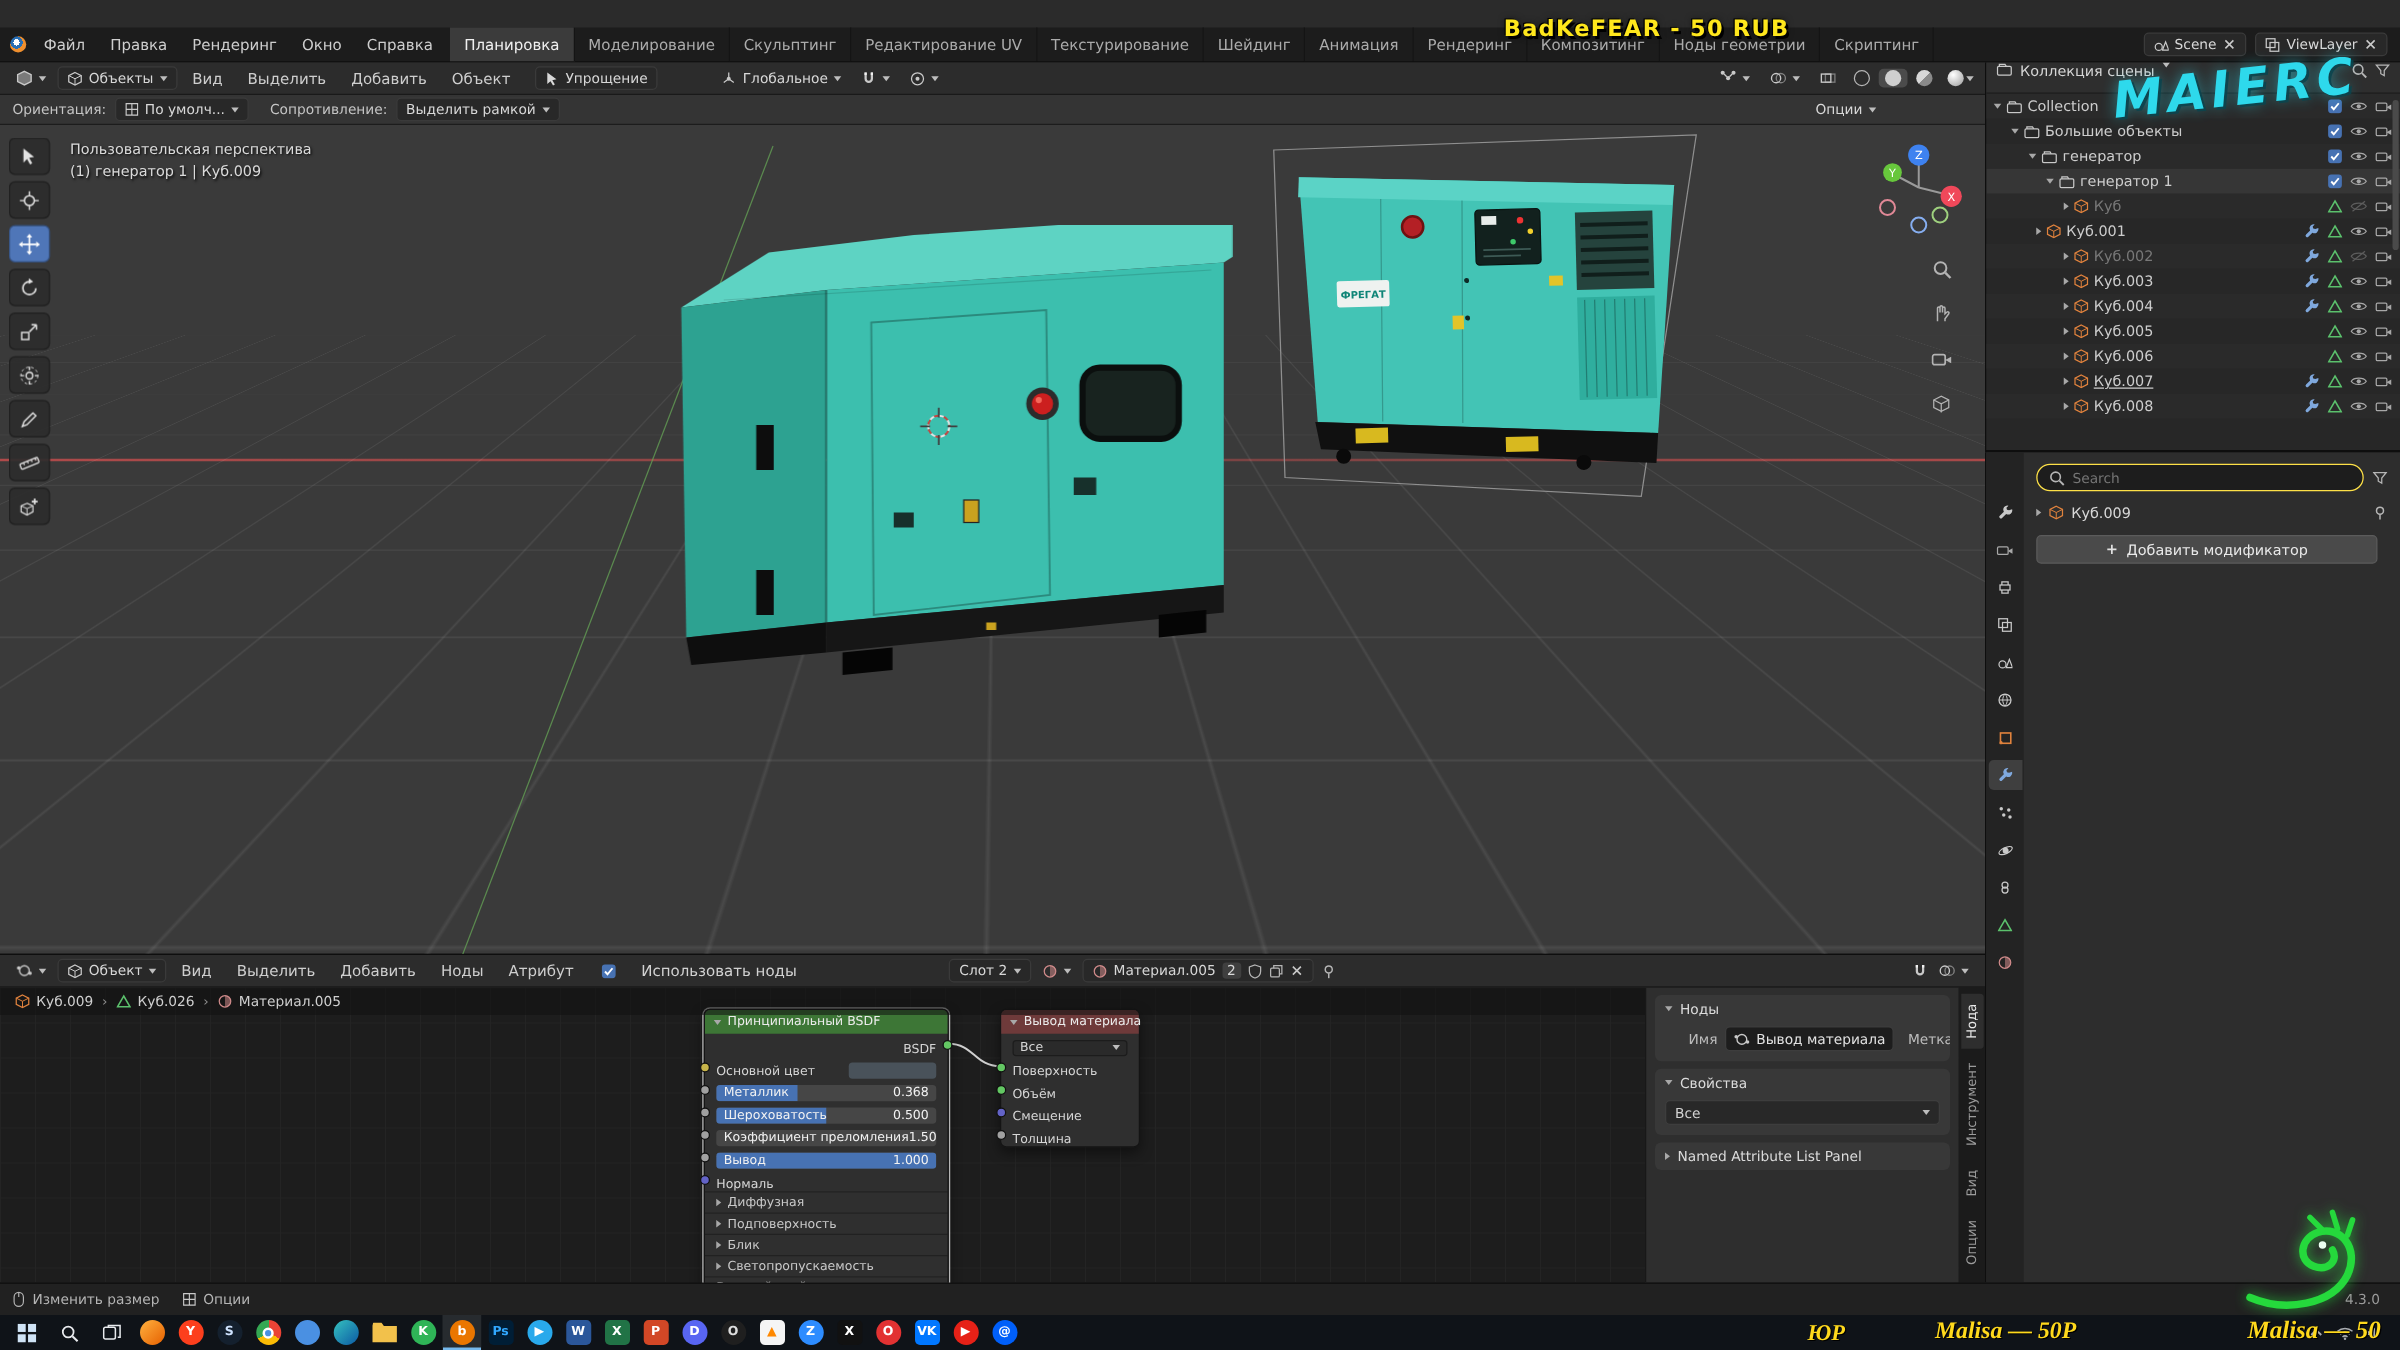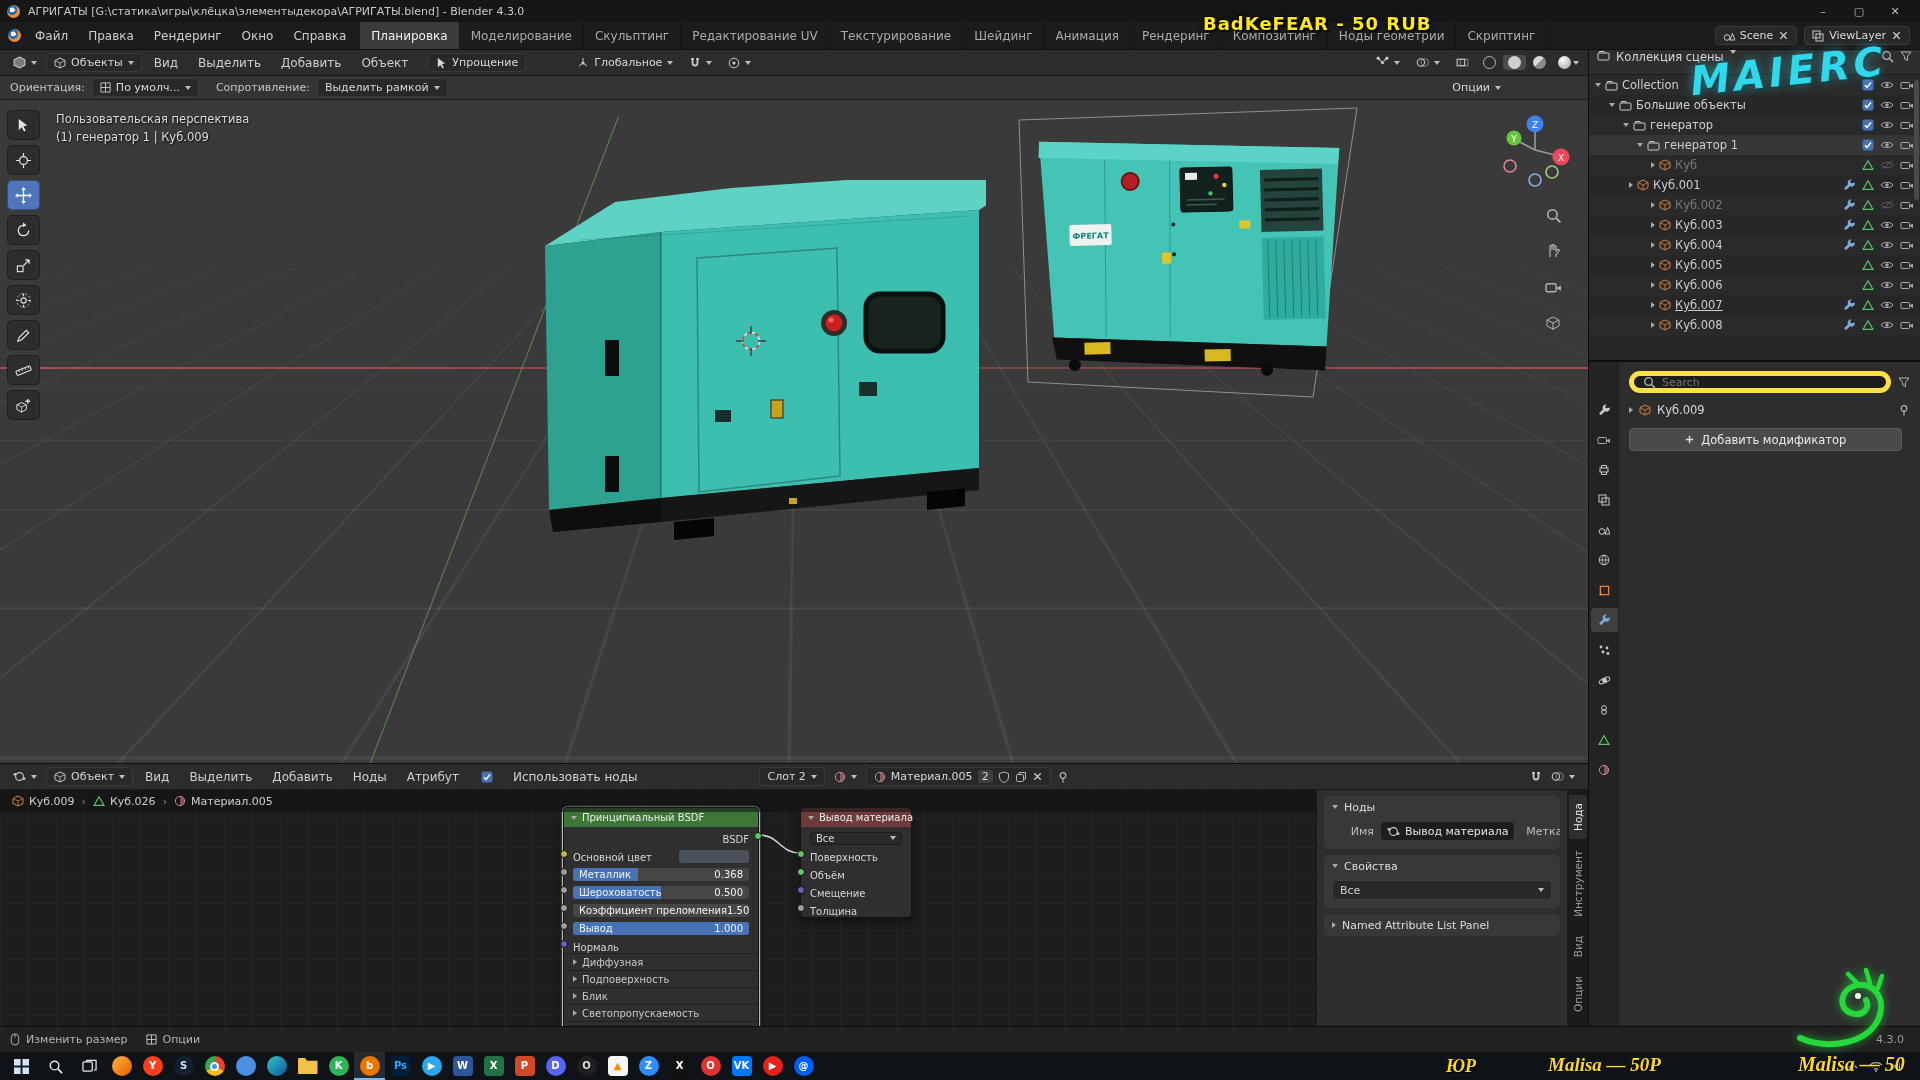--- a/index.html
+++ b/index.html
@@ -96,21 +96,21 @@
 .out-row.dim .out-label{color:#787878}
 .out-right{margin-left:auto;display:flex;gap:6px;align-items:center}
 #out-scroll{position:absolute;right:1px;top:30px;width:5px;height:120px;background:#4a4a4a;border-radius:3px}
 
 #props{left:1588px;top:362px;width:332px;height:664px;background:#2d2d2d;border-left:1px solid #0e0e0e;overflow:hidden}
 #ptabs{position:absolute;left:0;top:0;width:30px;height:100%;background:#232323;display:flex;flex-direction:column;align-items:center;padding-top:36px;gap:6px}
 .ptab{width:27px;height:24px;display:flex;align-items:center;justify-content:center;border-radius:4px 0 0 4px}
 .ptab.active{background:#3f3f3f}
 #props-body{position:absolute;left:30px;top:0;right:0;bottom:0;padding:9px 10px}
 .search-row{display:flex;gap:7px;align-items:center}
-.search-box{flex:1;height:22px;background:#1d1d1d;border:5px solid #fde047;border-radius:11px;display:flex;align-items:center;gap:6px;padding:0 9px}
+.search-box{flex:1;height:22px;background:#1d1d1d;border:1px solid #fde047;border-radius:11px;display:flex;align-items:center;gap:6px;padding:0 9px}
 .search-box input{background:transparent;border:none;outline:none;color:#ddd;font-size:11px;width:100%;font-family:inherit;cursor:text}
 .crumb-row{display:flex;align-items:center;gap:6px;margin-top:10px;font-size:11.5px;color:#d8d8d8}
 .addmod{margin-top:11px;width:97%;height:23px;background:#4a4a4a;border:1px solid #5b5b5b;border-radius:4px;display:flex;align-items:center;justify-content:center;gap:6px;color:#e9e9e9;font-size:11.5px}
 
 #statusbar{left:0;top:1026px;width:100%;height:26px;background:#212121;border-top:1px solid #0d0d0d;display:flex;align-items:center;padding:0 10px;gap:18px;font-size:11px;color:#b5b5b5}
 #sb-version{margin-left:auto;color:#9a9a9a;margin-right:6px}
 .sb-item{display:flex;align-items:center;gap:6px}
 
 #taskbar{left:0;top:1052px;width:100%;height:28px;background:#0f1318;display:flex;align-items:center;padding-left:4px}
 #tb-sys,#tb-apps{display:flex;align-items:center;height:100%}
@@ -132,29 +132,20 @@
 #wm-frag{left:1446px;top:1056px;font-size:18px}
 #wm-center{left:1548px;top:1054px;font-size:19px}
 #wm-right{left:1798px;top:1053px;font-size:20px}
 #wm-dragon{left:1788px;top:958px}
 </style>
 </head>
 <body>
 
 <div id="root">
 
-  <div id="titlebar" class="abs">
-    <span class="blogo"></span>
-    <span>АГРИГАТЫ [G:\статика\игры\клёцка\элементыдекора\АГРИГАТЫ.blend] - Blender 4.3.0</span>
-    <div id="win-controls">
-      <span>–</span>
-      <span>▢</span>
-      <span>✕</span>
-    </div>
-  </div>
 
   <div id="topbar" class="abs">
     <span class="blogo" style="margin:0 4px 0 8px"></span>
     <div id="topbar-menus" style="display:flex;height:100%">
         <div class="menu-item">Файл</div>
         <div class="menu-item">Правка</div>
         <div class="menu-item">Рендеринг</div>
         <div class="menu-item">Окно</div>
         <div class="menu-item">Справка</div>
       </div>

